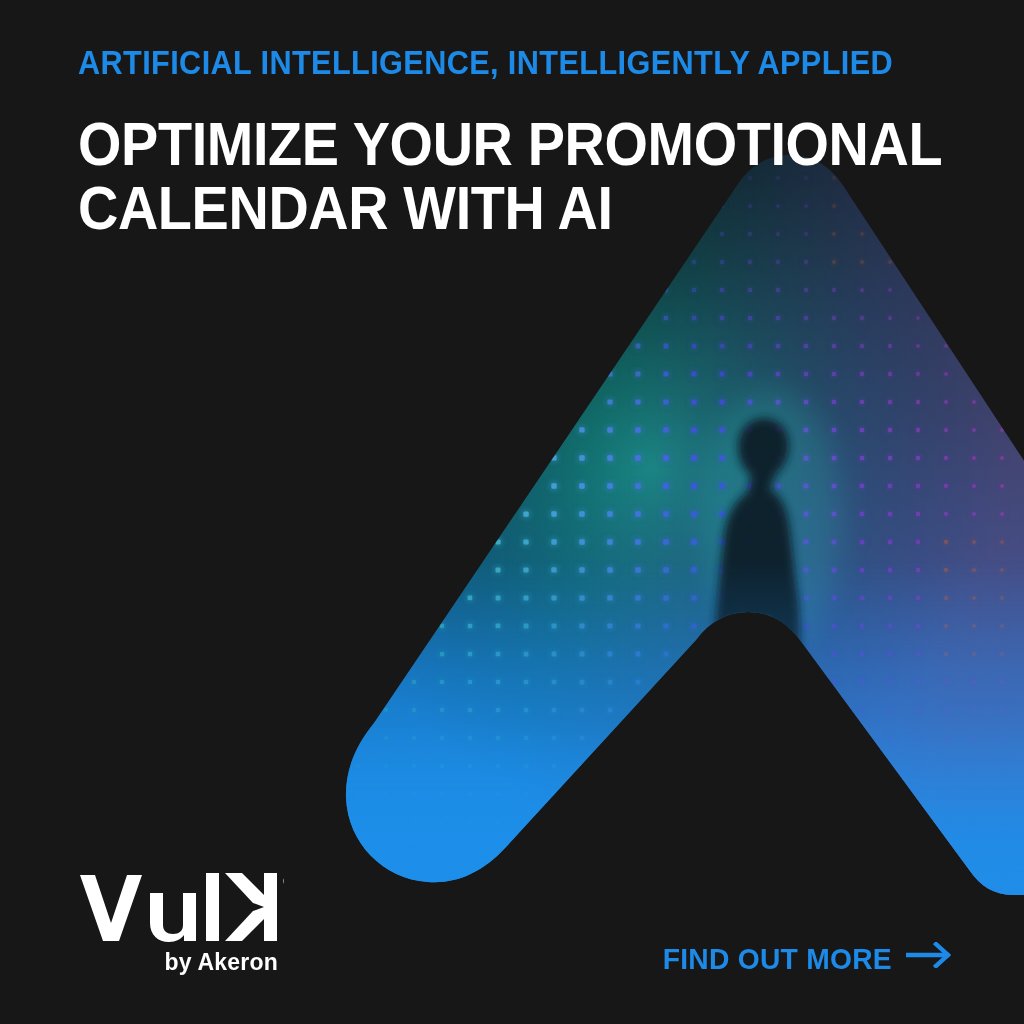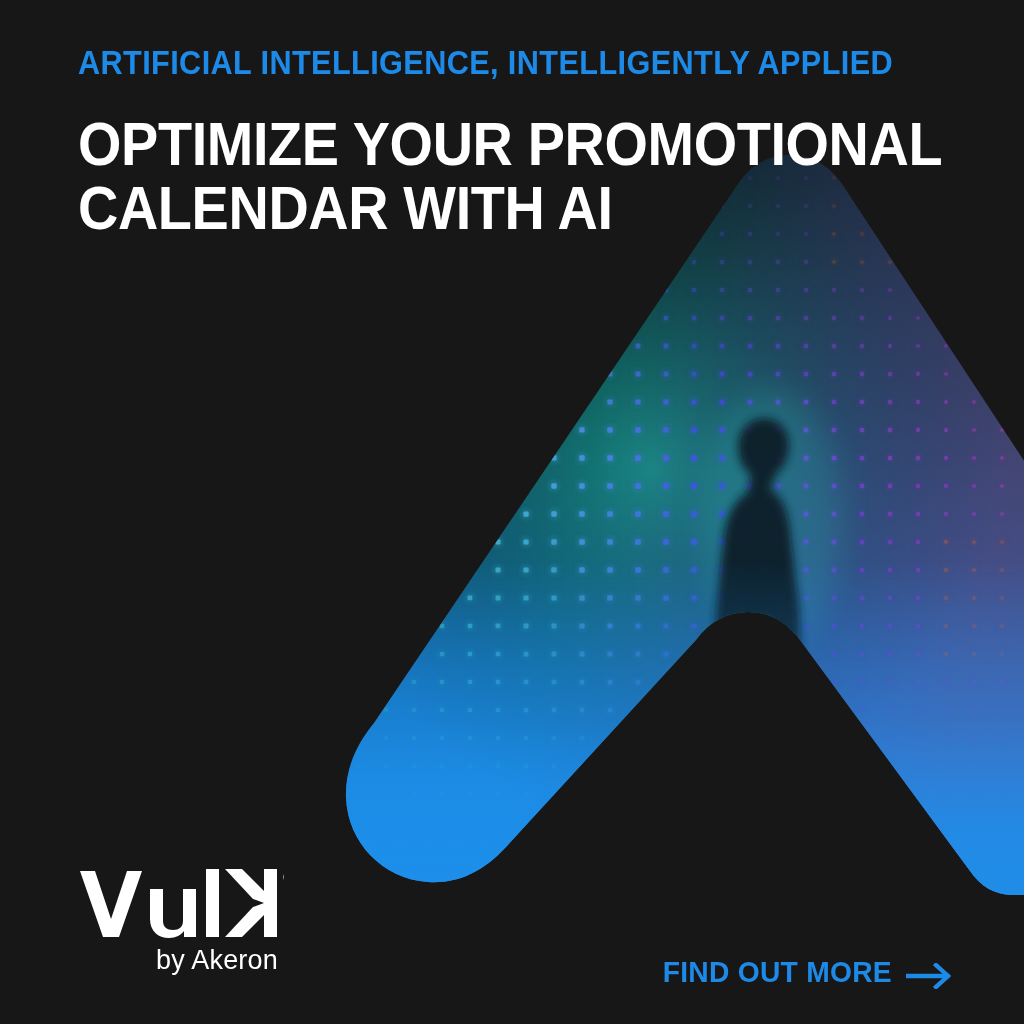--- a/index.html
+++ b/index.html
@@ -70,33 +70,33 @@
     width: 300px;
   }
   .logo-mark {
     display: block;
   }
   .logo-sub {
     display: block;
     text-align: right;
     width: 200px;
     margin-top: 4px;
-    font-size: 27px;
-    font-weight: 400;
+    font-size: 23px;
+    font-weight: 700;
     letter-spacing: 0.2px;
     color: #ffffff;
   }
 
   
   .cta {
     position: absolute;
     right: 78px;
-    bottom: 35px;
+    bottom: 48px;
     display: flex;
-    align-items: flex-end;
+    align-items: flex-start;
     gap: 14px;
     cursor: pointer;
     text-decoration: none;
   }
   .cta-label {
     font-size: 30px;
     font-weight: 700;
     letter-spacing: 0.3px;
     color: #1d8ae8;
     transform: scaleX(0.94);

